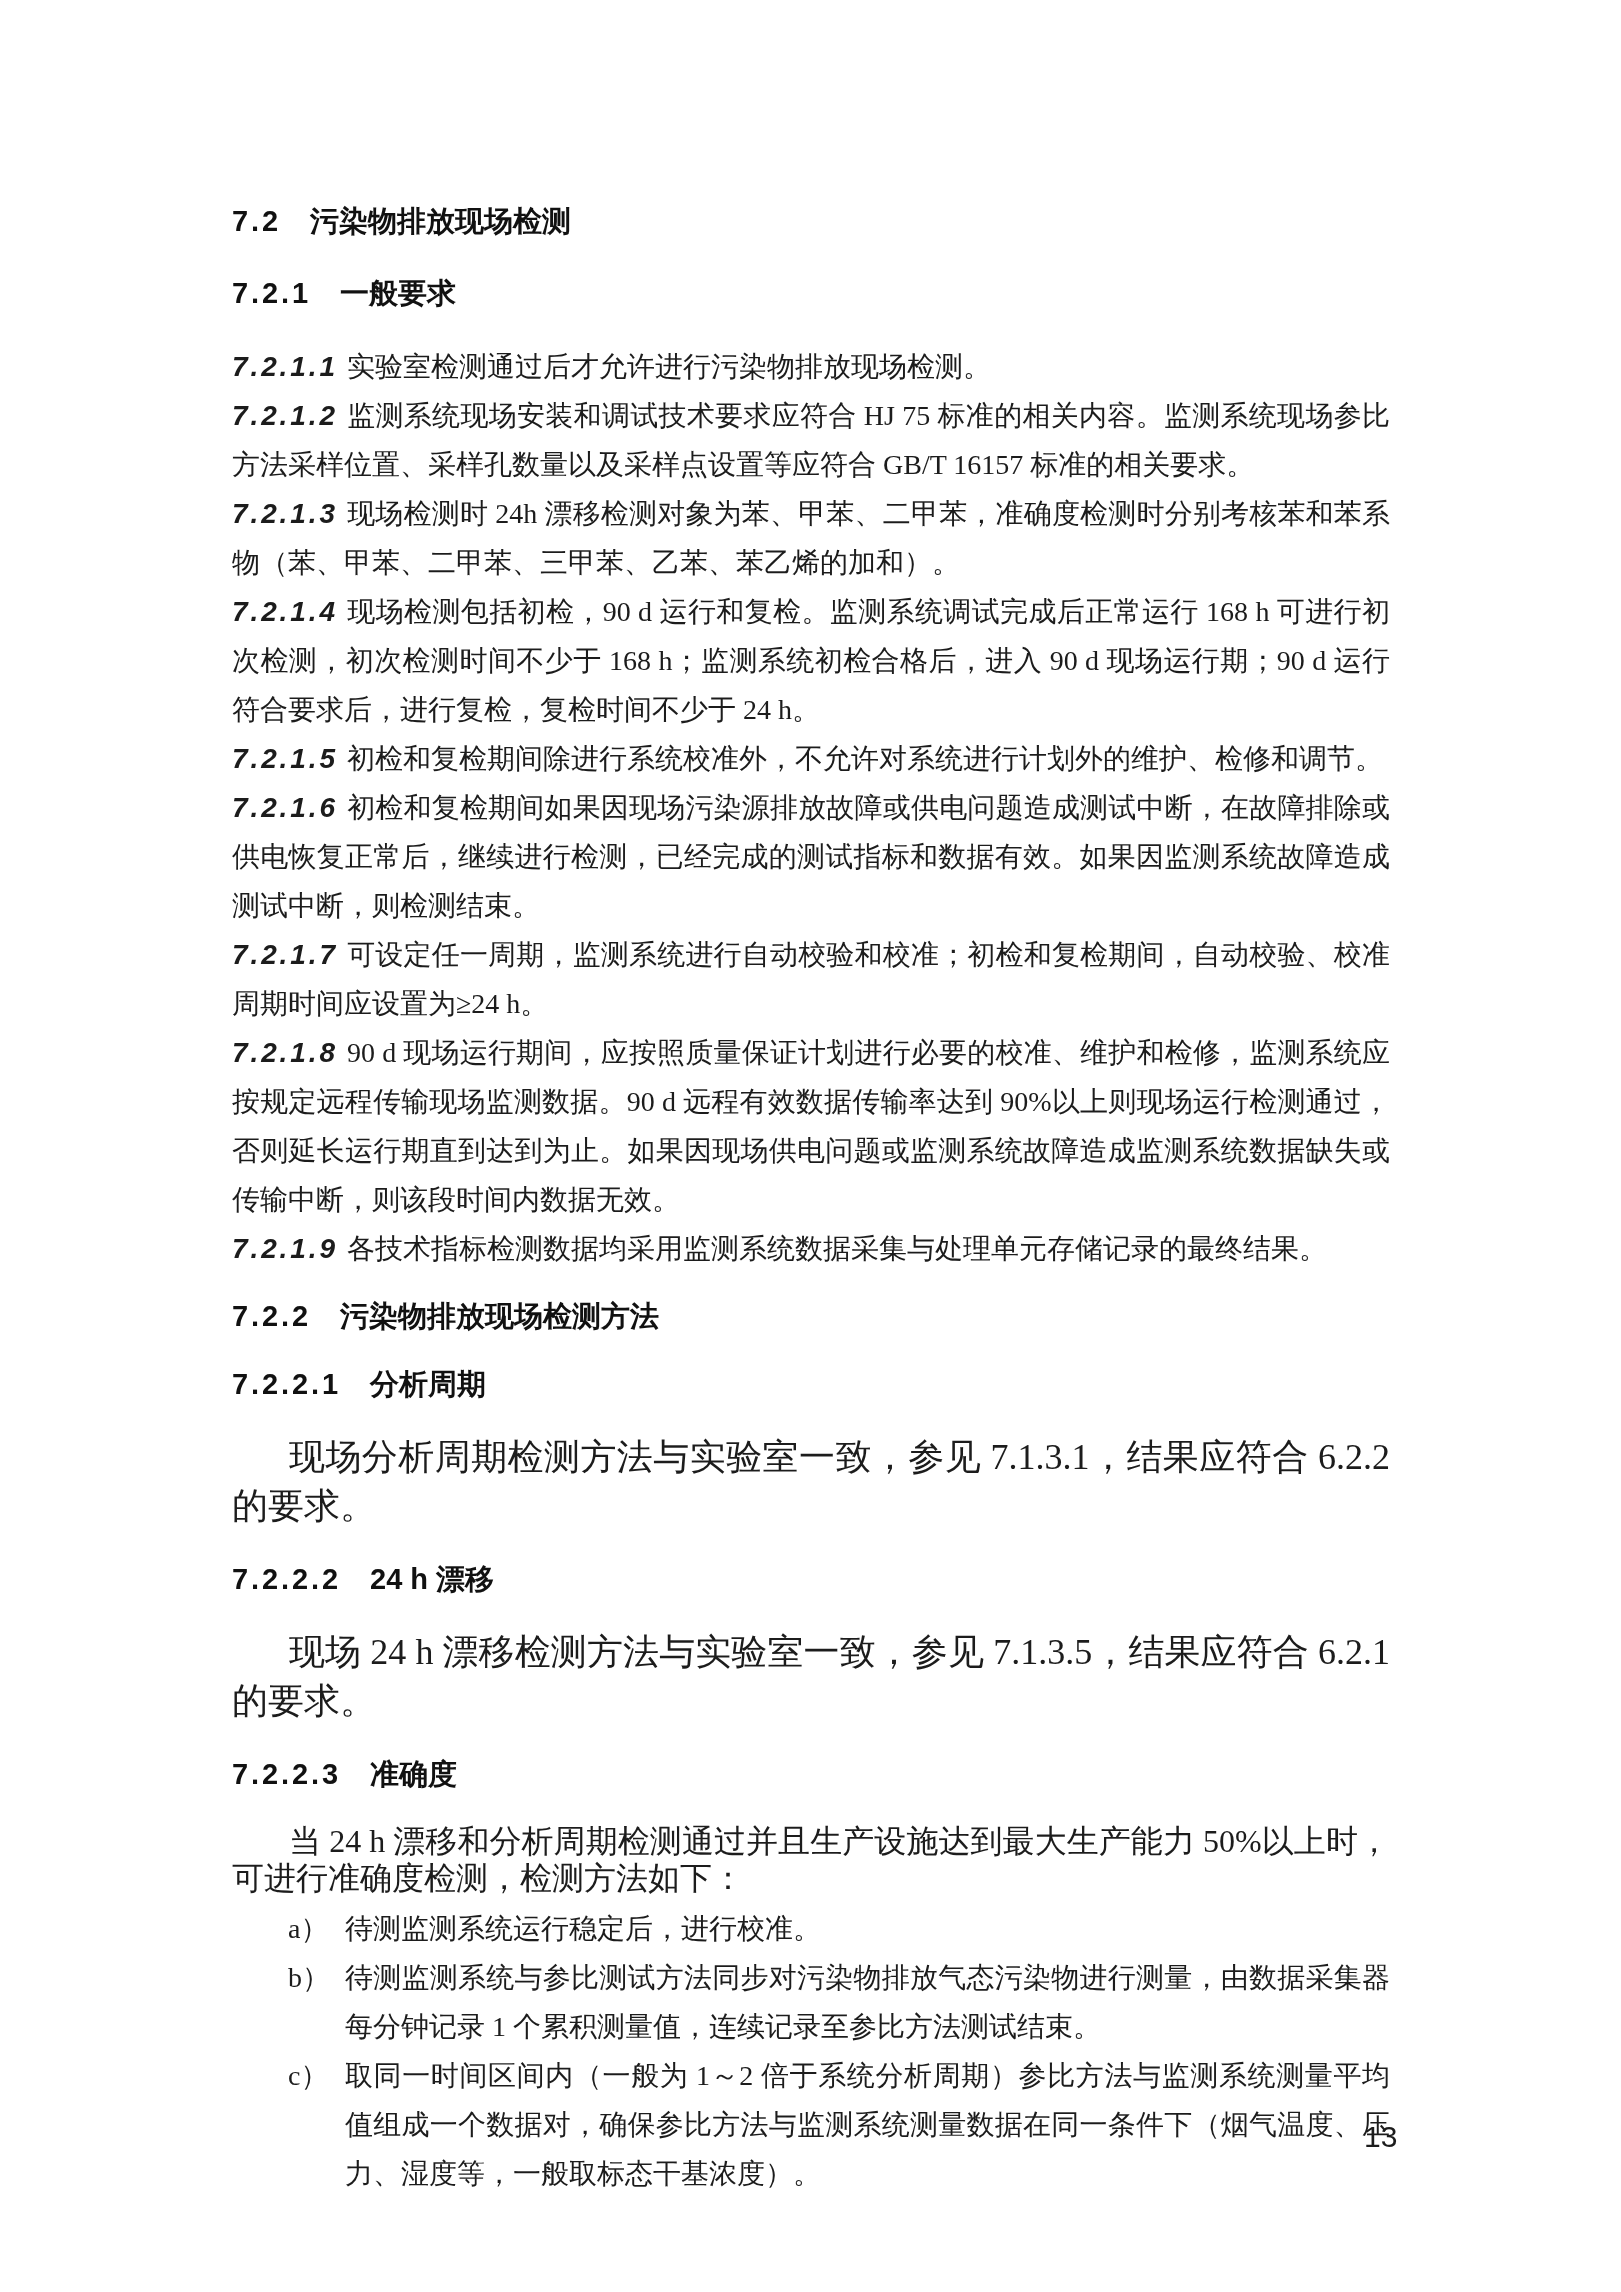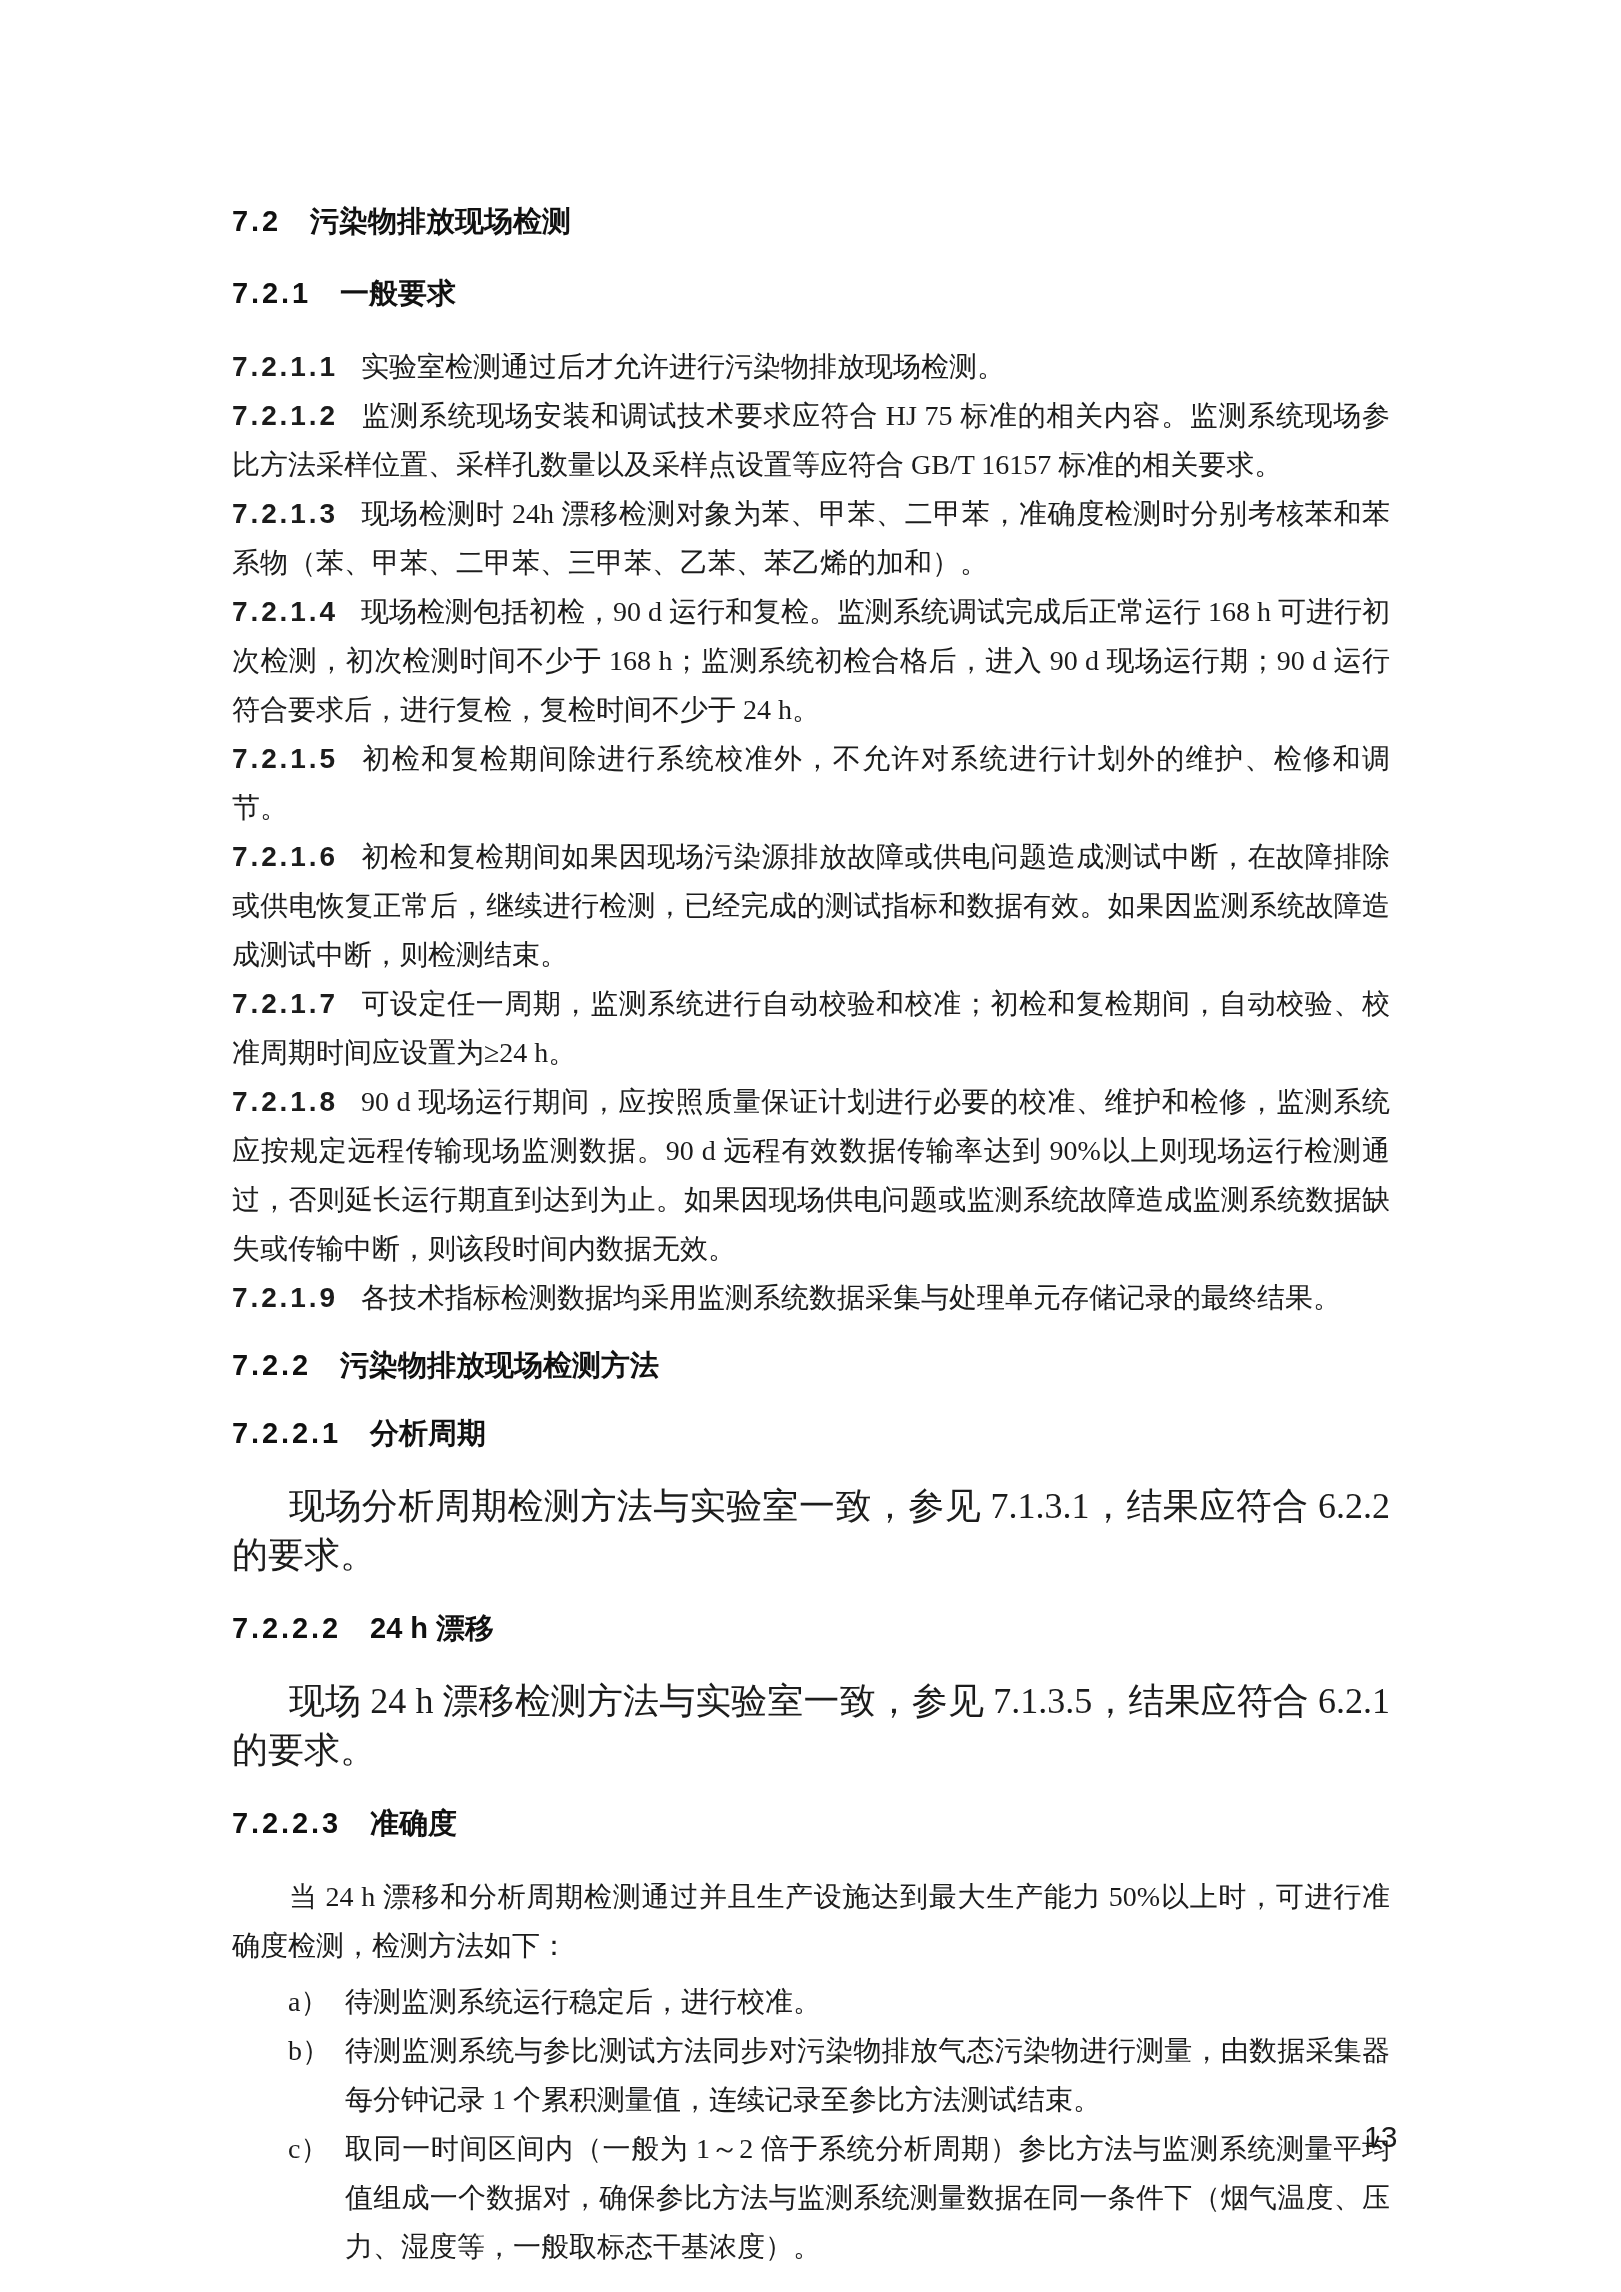--- a/index.html
+++ b/index.html
@@ -44,35 +44,36 @@
     margin: 0;
     font-size: 28px;
     line-height: 49px;
     text-align: justify;
     text-justify: inter-ideograph;
   }
   .cnum {
     font-family: "Liberation Sans", "DejaVu Sans", sans-serif;
     font-weight: bold;
     letter-spacing: 2.9px;
-    margin-right: 23px;
+    margin-right: 9px;
     white-space: nowrap;
+    font-style: italic;
   }
   .ipara {
     margin: 29px 0;
     font-size: 36px;
     line-height: 49px;
     text-indent: 57px;
     text-align: justify;
     text-justify: inter-ideograph;
   }
   .method-para {
     margin: 29px 0 7.8px 0;
-    font-size: 28px;
-    line-height: 49px;
+    font-size: 32px;
+    line-height: 37px;
     text-indent: 57px;
     text-align: justify;
     text-justify: inter-ideograph;
   }
   .li {
     position: relative;
     margin: 0;
     padding-left: 113px;
     font-size: 28px;
     line-height: 49px;

